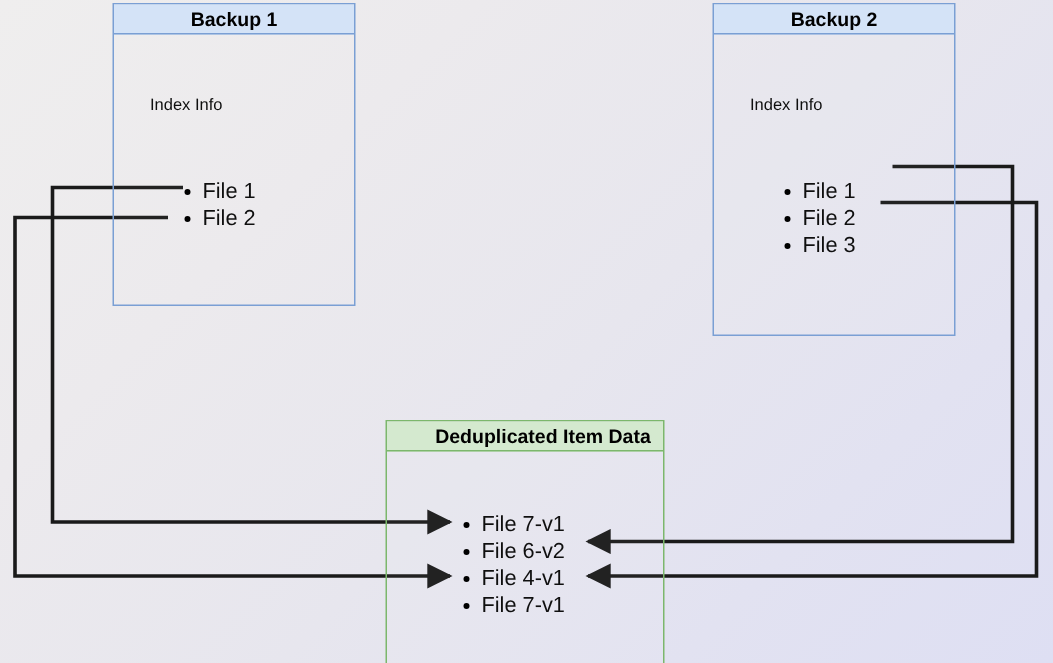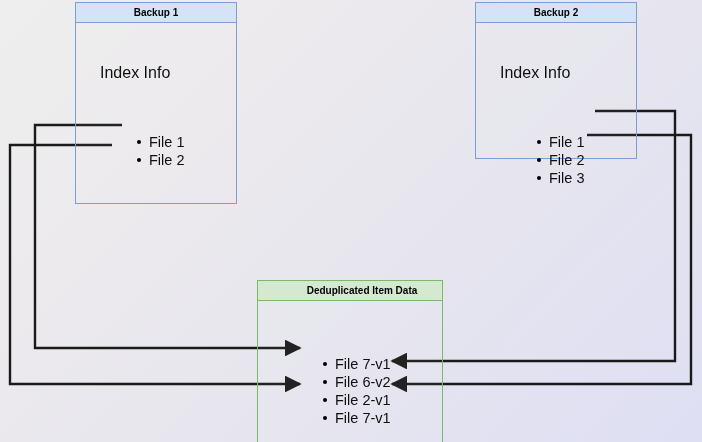--- a/index.html
+++ b/index.html
@@ -33,44 +33,44 @@
     background: rgba(255,255,255,0.04);
   }
   .node-box.green {
     border-color: #7cb76c;
   }
   .node-header {
     box-sizing: border-box;
     height: 20px;
     line-height: 19px;
     text-align: center;
-    font-size: 10px;
+    font-size: 13px;
     font-weight: bold;
     color: #000;
     background: #d4e3f7;
     border-bottom: 1.6px solid #7a9fd4;
   }
   .node-box.green .node-header {
     background: #d4e9cf;
     border-bottom-color: #7cb76c;
     padding-left: 24px;
   }
   .node-body {
     position: relative;
     height: calc(100% - 20px);
   }
   .index-label {
     position: absolute;
-    font-size: 16px;
+    font-size: 11px;
     color: #0f0f0f;
     white-space: nowrap;
   }
   .file-list {
     position: absolute;
-    margin: 14px;
+    margin: 0;
     padding: 0;
     list-style: none;
   }
   .file-list li {
     position: relative;
     font-size: 14.5px;
     color: #0f0f0f;
     line-height: 18px;
     height: 18px;
     white-space: nowrap;
@@ -112,37 +112,37 @@
     <div class="node-header">Backup 1</div>
     <div class="node-body">
       <div class="index-label" style="left:24px; top:41px;">Index Info</div>
       <ul class="file-list" style="left:46px; top:96px;">
         <li>File 1</li>
         <li>File 2</li>
       </ul>
     </div>
   </div>
 
-  <div class="node-box" style="left:475px; top:2px; width:162px; height:157px;">
+  <div class="node-box" style="left:475px; top:2px; width:162px; height:222px;">
     <div class="node-header">Backup 2</div>
     <div class="node-body">
       <div class="index-label" style="left:24px; top:41px;">Index Info</div>
       <ul class="file-list" style="left:46px; top:96px;">
         <li>File 1</li>
         <li>File 2</li>
         <li>File 3</li>
       </ul>
     </div>
   </div>
 
   <div class="node-box green" style="left:257px; top:280px; width:186px; height:165px;">
     <div class="node-header">Deduplicated Item Data</div>
     <div class="node-body">
       <ul class="file-list" style="left:50px; top:40px;">
         <li>File 7-v1</li>
         <li>File 6-v2</li>
-        <li>File 2-v1</li>
+        <li>File 4-v1</li>
         <li>File 7-v1</li>
       </ul>
     </div>
   </div>
 
 </div>
 
 </body></html>

